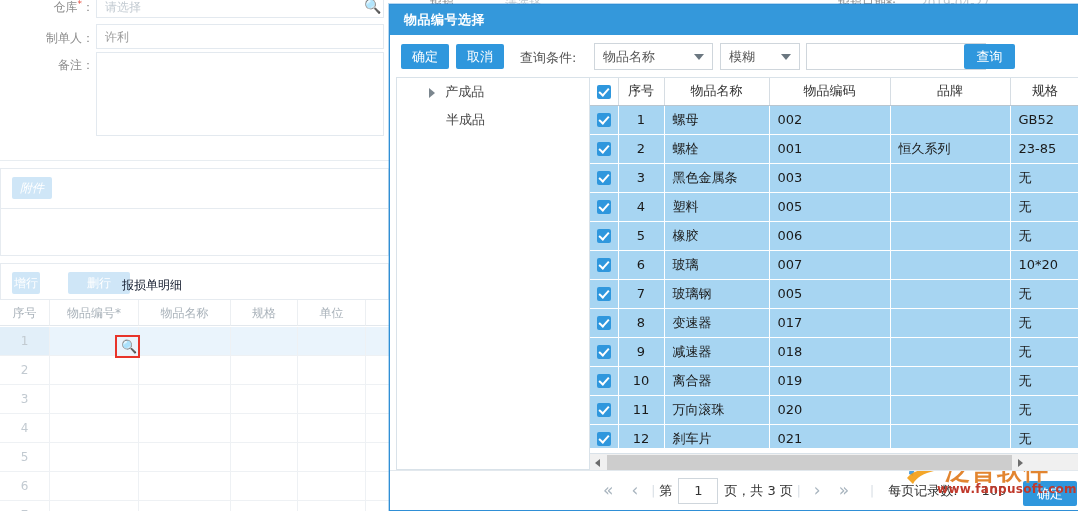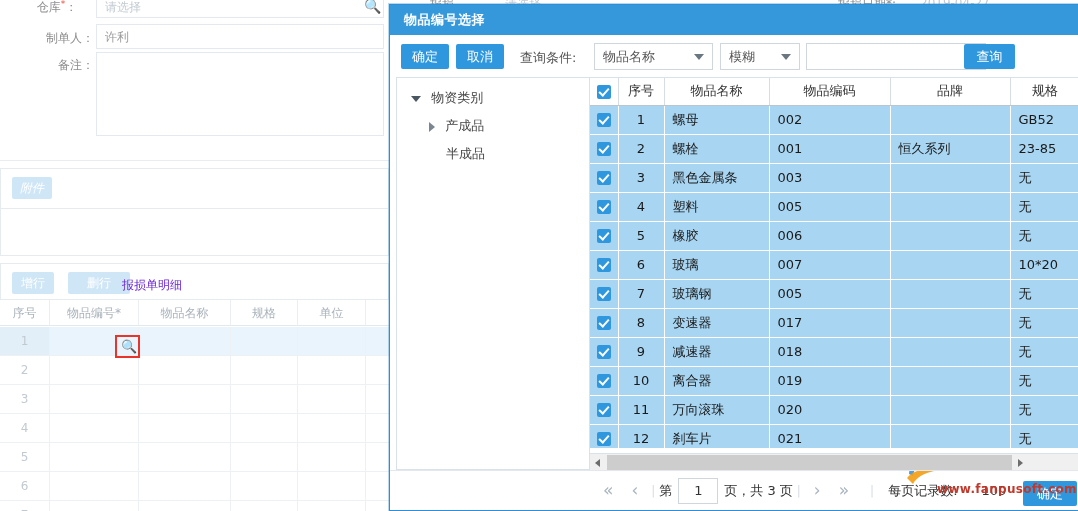--- a/index.html
+++ b/index.html
@@ -34,21 +34,21 @@
 
   .divider-h { position:absolute; background:#e8edf1; height:1px; }
 
   .panel-box { position:absolute; border:1px solid #e6ebf0; background:#fff; }
 
   .flat-btn {
     position:absolute; background:#cfe6f7; color:#fff; border:none;
     font-size:12px; border-radius:2px; text-align:center; line-height:22px;
     height:22px; font-family:inherit; cursor:pointer;
   }
-  .muted-label { position:absolute; color:#6d28d9; font-size:12px; }
+  .muted-label { position:absolute; color:#0f172a; font-size:12px; }
 
   
   .dgrid { position:absolute; border-top:1px solid #e6ebf0; }
   .dgrid .hdr {
     position:absolute; top:0; height:26px; line-height:26px;
     border-right:1px solid #eceff2; border-bottom:1px solid #e3e8ed;
     text-align:center; color:#a9b2ba; font-size:12px; background:#fff;
   }
   .dgrid .cell {
     position:absolute; border-right:1px solid #eef1f4;
@@ -207,21 +207,21 @@
 
 <div id="bg-form">
 
   <div class="bg-top-row">
     <span class="lbl" style="left:430px; top:-4px;">报损...</span>
     <span class="lbl" style="left:505px; top:-4px; color:#c3cbd2;">请选择</span>
     <span class="lbl" style="left:838px; top:-4px;">报损日期*:</span>
     <span class="lbl" style="left:920px; top:-4px; color:#c3cbd2;">2019-04-27</span>
   </div>
 
-  <div class="form-label" style="left:20px; top:-1px; width:74px;text-align:center;">
+  <div class="form-label" style="left:20px; top:-1px; width:74px;">
     <span>仓库</span><span class="star">*</span>：
   </div>
   <div class="form-input placeholder" style="left:96px; top:-6px; width:288px; height:24px;">
     <span>请选择</span>
   </div>
   <div class="field-search-ico" style="left:364px; top:-2px;">🔍</div>
 
   <div class="form-label" style="left:20px; top:30px; width:74px;">
     <span>制单人</span>：
   </div>
@@ -234,21 +234,21 @@
   </div>
   <div class="form-input" style="left:96px; top:52px; width:288px; height:84px;"></div>
 
   <div class="divider-h" style="left:0; top:160px; width:390px;"></div>
 
   <div class="panel-box" style="left:0px; top:168px; width:389px; height:50px;"></div>
   <div class="flat-btn" style="left:12px; top:177px; width:40px;font-style:italic;">附件</div>
   <div class="panel-box" style="left:0px; top:208px; width:389px; height:48px;"></div>
 
   <div class="panel-box" style="left:0px; top:263px; width:389px; height:36px; border-bottom:none;"></div>
-  <div class="flat-btn" style="left:12px; top:272px; width:42px;">增行</div>
+  <div class="flat-btn" style="left:12px; top:272px; width:28px;">增行</div>
   <div class="flat-btn" style="left:68px; top:272px; width:62px;">删行</div>
   <div class="muted-label" style="left:122px; top:277px;">报损单明细</div>
 
   <div class="dgrid" style="left:0px; top:299px; width:389px; height:212px;">
     <div class="hdr" style="left:0px;   width:50px;">序号</div>
     <div class="hdr" style="left:50px;  width:89px;"><span>物品编号*</span></div>
     <div class="hdr" style="left:139px; width:92px;">物品名称</div>
     <div class="hdr" style="left:231px; width:67px;">规格</div>
     <div class="hdr" style="left:298px; width:68px;">单位</div>
     <div class="hdr" style="left:366px; width:23px; border-right:none;"></div>
@@ -328,24 +328,20 @@
     </div>
 
     <input class="tb-input" style="left: 416px; width: 180px;" type="text" placeholder="">
 
     <button class="tb-btn" style="left:574px; width:51px;">查询</button>
   </div>
 
   <div id="dlg-body">
 
     <div id="tree-pane">
-      <div class="tnode" style="padding-left:14px; margin-top:6px;">
-        <span class="tri down"></span>
-        <span>物资类别</span>
-      </div>
       <div class="tnode" style="padding-left:32px;">
         <span class="tri right"></span>
         <span>产成品</span>
       </div>
       <div class="tnode" style="padding-left:49px;">
         <span>半成品</span>
       </div>
     </div>
 
     <div id="tbl-pane">
@@ -494,16 +490,17 @@
     <span class="pg-txt" style="margin-left:10px;">每页记录数:</span>
     <span class="pg-txt" style="margin-left:24px;">100</span>
 
     <button class="ok-btn">确定</button>
 
     <div id="watermark">
       <svg class="wm-logo" viewBox="0 0 42 30">
         <path d="M4 16 C4 7 12 2 22 3 C14 6 9 10 8 18 Z" fill="#2f8fd6" opacity=".85"></path>
         <path d="M2 20 C8 12 20 10 34 12 C22 14 12 18 8 26 Z" fill="#f39c12" opacity=".9"></path>
       </svg>
+      <div class="wm-text">泛普软件</div>
       <div class="wm-url">www.fanpusoft.com</div>
     </div>
   </div>
 </div>
 
 </body></html>

